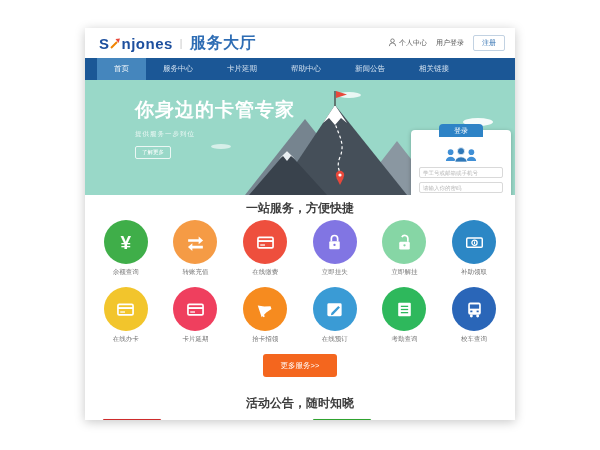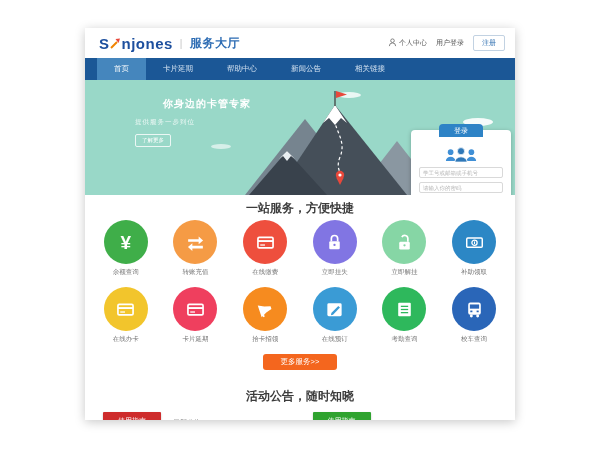--- a/index.html
+++ b/index.html
@@ -6,35 +6,35 @@
   html,body { width:600px; height:450px; background:#fff; overflow:hidden;
     font-family:"Liberation Sans","DejaVu Sans",sans-serif; }
   .page { position:absolute; left:85px; top:28px; width:430px; height:392px;
     background:#fff; box-shadow:0 2px 10px rgba(0,0,0,.22); overflow:hidden; }
 
   
   .top-header { height:30px; display:flex; align-items:center; padding:0 10px 0 14px; background:#fff; }
   .logo { display:flex; align-items:center; font-weight:bold; font-size:15px; color:#1d4f9e; letter-spacing:.5px; }
   .logo .arrow-icon { display:inline-block; margin:0 1px 0 0; }
   .logo-divider { color:#c5c5c5; font-size:10px; margin:0 7px; font-weight:normal; }
-  .site-name { color:#2e6db4; font-size:12px; }
+  .site-name { color:#2e6db4; font-size:16px; }
   .header-right { margin-left:auto; display:flex; align-items:center; gap:9px; font-size:7px; color:#555; }
   .header-link { cursor:pointer; display:flex; align-items:center; gap:2px; }
   .register-btn { font-size:7px; color:#3a77b5; border:1px solid #c2d2e2; border-radius:2px;
     padding:2px 8px; background:#fff; cursor:pointer; }
 
   
   .nav-bar { height:22px; background:#1b5796; display:flex; align-items:stretch; padding-left:12px; }
   .nav-item { font-size:7.5px; color:#d6e4f2; padding:0 17px; line-height:22px; cursor:pointer; }
   .nav-item.active { background:#4586bd; color:#fff; }
 
   
   .banner { position:relative; height:115px; background:#99d8c8; overflow:hidden; }
   .banner-text { position:absolute; left:50px; top:17px; color:#fff; }
-  .banner-title { font-size:10px; font-weight:bold; letter-spacing:1px;margin-left:28px; }
+  .banner-title { font-size:19px; font-weight:bold; letter-spacing:1px; }
   .banner-subtitle { font-size:6.5px; margin-top:7px; opacity:.85; letter-spacing:1px; }
   .banner-cta { display:inline-block; margin-top:7px; font-size:5.5px; color:#fff;
     border:1px solid rgba(255,255,255,.8); border-radius:2px; padding:2px 6px; background:transparent; cursor:pointer; }
   .mountains { position:absolute; left:150px; bottom:0; width:200px; height:112px; }
   .cloud { position:absolute; background:#fff; opacity:.8; border-radius:50%; }
   .cloud.c1 { left:252px; top:12px; width:24px; height:6px; }
   .cloud.c2 { left:378px; top:38px; width:30px; height:8px; opacity:.9; }
   .cloud.c3 { left:126px; top:64px; width:20px; height:5px; opacity:.6; }
 
   
@@ -52,21 +52,21 @@
   .section-title { text-align:center; font-size:12px; font-weight:bold; color:#3c3c3c; }
   .services-title { margin:5px 0 2px; }
   .service-row { display:flex; justify-content:space-around; padding:0 6px; margin-top:3px; }
   .service-row.r2 { margin-top:10px; }
   .svc { width:64px; text-align:center; cursor:pointer; }
   .svc-circle { width:44px; height:44px; border-radius:50%; margin:0 auto; display:flex;
     align-items:center; justify-content:center; }
   .svc-circle svg { width:21px; height:21px; }
   .svc-circle .glyph { color:#fff; font-size:19px; font-weight:bold; line-height:1; }
   .svc-label { font-size:6.5px; color:#777; margin-top:4px; }
-  .more-btn { display:block; margin:10px auto 0; width:74px; height:16px; background:#f4661e;
+  .more-btn { display:block; margin:10px auto 0; width:74px; height:23px; background:#f4661e;
     color:#fff; border:none; border-radius:3px; font-size:7.5px; cursor:pointer; }
 
   
   .ann-title { margin-top:18px; }
   .panels { display:flex; gap:9px; padding:0 10px; margin-top:10px; }
   .panel { flex:1; position:relative; }
   .panel-bar { position:relative; height:17px; background:#fff; border-bottom:1px solid #e2e2e2;
     display:flex; align-items:center; }
   .ribbon { position:absolute; left:8px; top:-3px; width:58px; height:17px; color:#fff;
     font-size:7px; text-align:center; line-height:17px; border-radius:1px; cursor:pointer;
@@ -106,20 +106,21 @@
       </span>
       <span class="header-link">
         <span>用户登录</span>
       </span>
       <button class="register-btn">注册</button>
     </div>
   </div>
 
   <div class="nav-bar">
       <div class="nav-item active">首页</div>
+      <div class="nav-item">服务中心</div>
       <div class="nav-item">卡片延期</div>
       <div class="nav-item">帮助中心</div>
       <div class="nav-item">新闻公告</div>
       <div class="nav-item">相关链接</div>
     </div>
 
   <div class="banner">
     <div class="cloud c1"></div>
     <div class="cloud c2"></div>
     <div class="cloud c3"></div>

